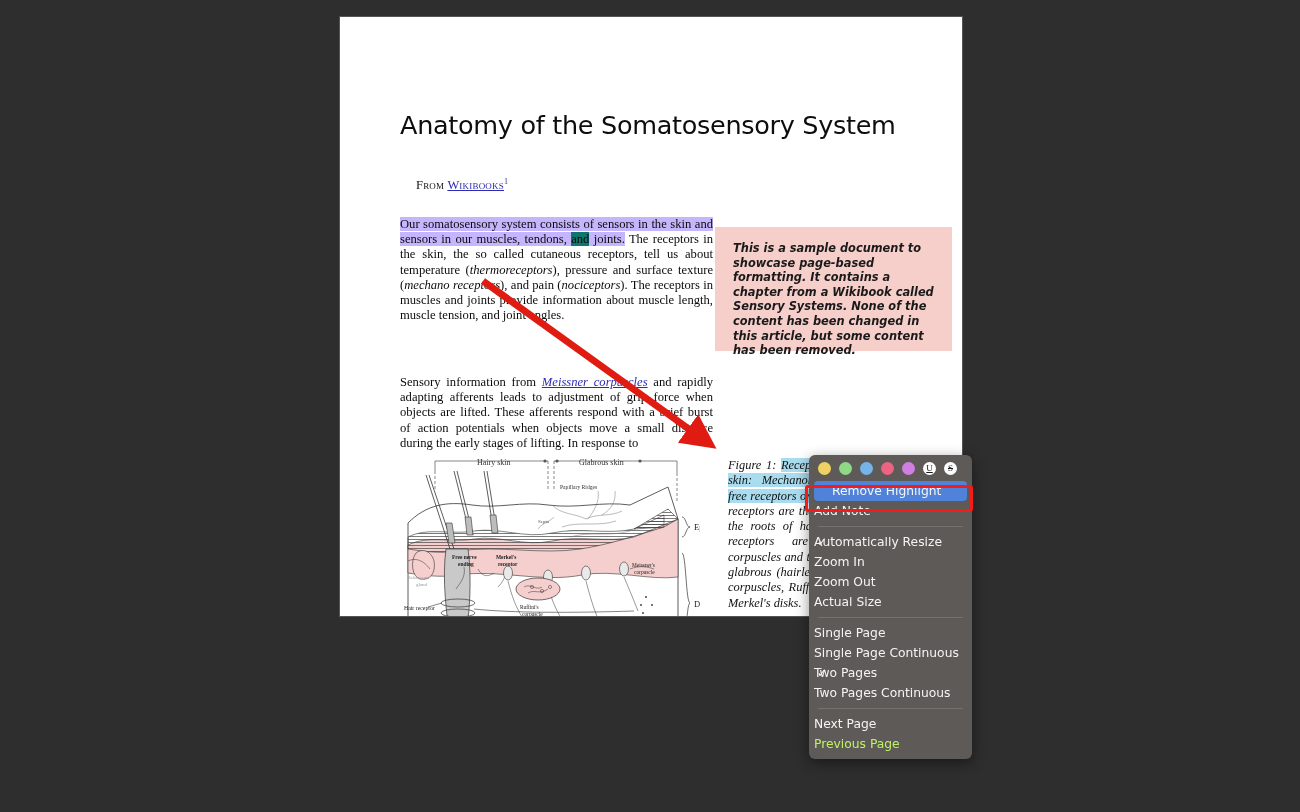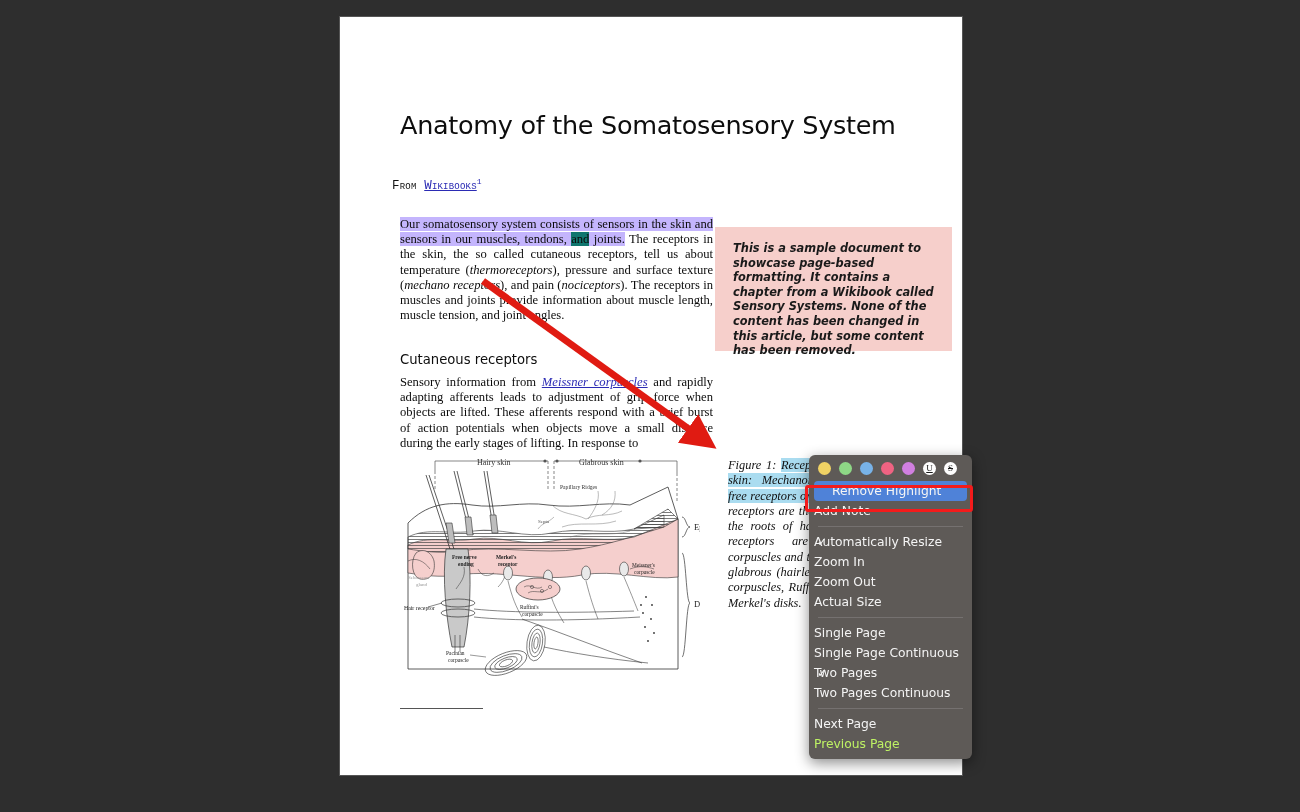--- a/index.html
+++ b/index.html
@@ -4,33 +4,33 @@
 <style>
   html,body{margin:0;padding:0;}
   body{
     width:1300px;height:812px;overflow:hidden;
     background:#2e2e2e;
     font-family:"Liberation Sans", sans-serif;
     position:relative;
   }
   
   #page{
-    position:absolute;left:340px;top:17px;width:622px;height:758px;
+    position:absolute;left:340px;top:17px;width:622px;height:599px;
     background:#ffffff;
     box-shadow:0 0 0 1px #555;
     overflow:hidden;
   }
   .doc-title{
     position:absolute;left:60px;top:93px;width:540px;
     font-family:"DejaVu Sans", sans-serif;
     font-size:25.5px;font-weight:400;color:#0d0d0d;letter-spacing:-0.3px;
   }
   .from-line{
-    position:absolute;left:52px;top:160px;
-    font-family:Liberation Mono, monospace;
+    position:absolute;left:76px;top:160px;
+    font-family:Liberation Serif, serif;
     font-size:12.5px;color:#111;
     font-variant:small-caps;
     letter-spacing:0.2px;
   }
   .from-line .lnk{color:#2b2bb4;text-decoration:underline;}
   .from-line sup{font-size:8px;color:#2b2bb4;vertical-align:super;}
 
   
   .col-left{
     position:absolute;left:60px;top:200px;width:313px;
@@ -153,21 +153,20 @@
     <span>From</span>
     <span class="lnk">Wikibooks</span><sup>1</sup>
   </div>
 
   <div class="col-left">
     <p>
       <span class="hl-yellow">Our somatosensory system consists of sensors in the skin and sensors in our muscles, tendons, </span><span class="hl-purple">and</span><span class="hl-yellow"> joints.</span><span> The receptors in the skin, the so called cutaneous receptors, tell us about temperature (</span><span class="it">thermoreceptors</span><span>), pressure and surface texture (</span><span class="it">mechano receptors</span><span>), and pain (</span><span class="it">nociceptors</span><span>). The receptors in muscles and joints provide information about muscle length, muscle tension, and joint angles.</span>
     </p>
   </div>
 
-  <div class="sec-head">Cutaneous receptors</div>
 
   <div class="col-left2">
     <span>Sensory information from </span><span class="lnk">Meissner corpuscles</span><span> and rapidly adapting afferents leads to adjustment of grip force when objects are lifted. These afferents respond with a brief burst of action potentials when objects move a small distance during the early stages of lifting. In response to</span>
   </div>
 
   <div class="note-box">
     <div class="inner">This is a sample document to showcase page-based formatting. It contains a chapter from a Wikibook called Sensory Systems. None of the content has been changed in this article, but some content has been removed.</div>
   </div>
 
   <div class="fig-cap">

